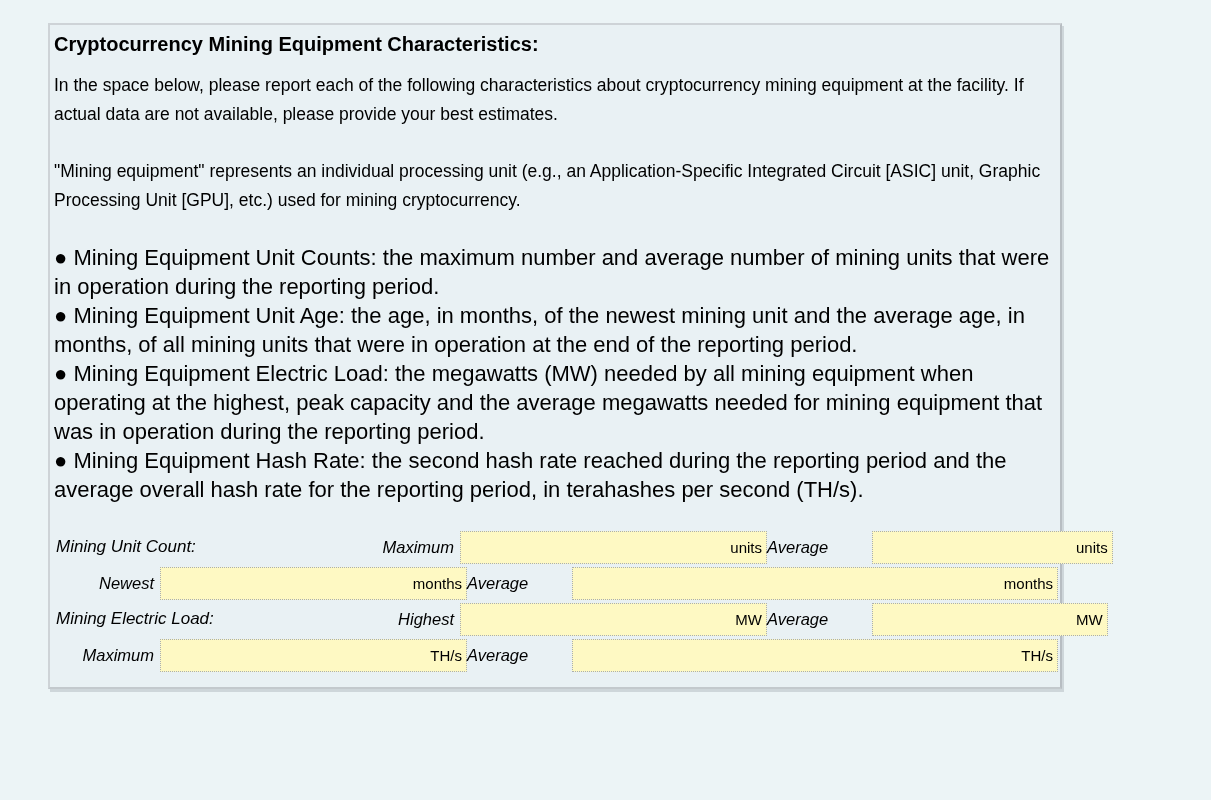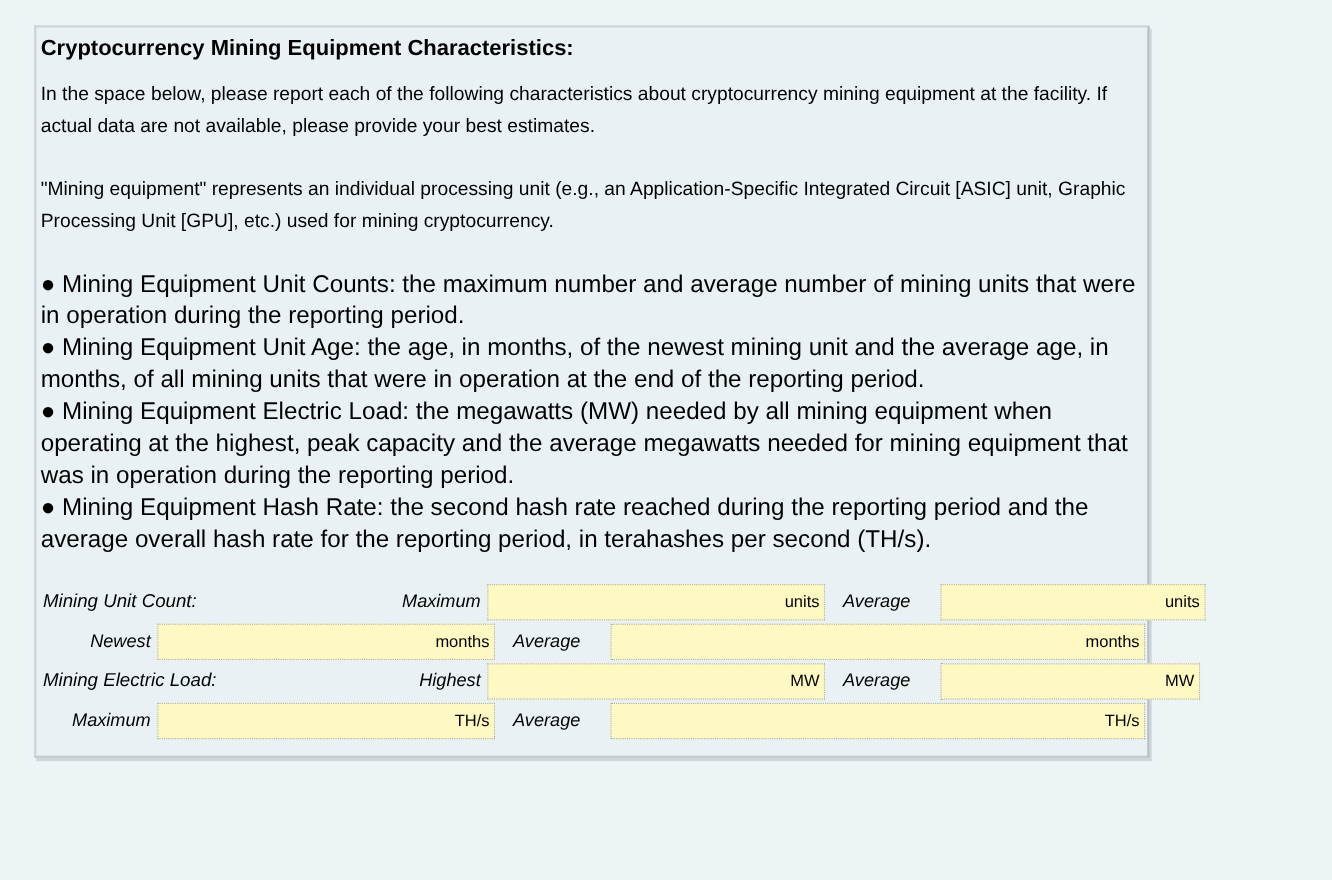--- a/index.html
+++ b/index.html
@@ -7,21 +7,21 @@
     margin: 0;
     padding: 0;
     width: 1211px;
     height: 800px;
     background: #ecf4f6;
     font-family: "Liberation Sans", sans-serif;
     color: #000000;
   }
   .panel {
     position: absolute;
-    left: 31px;
+    left: 48px;
     top: 23px;
     width: 1014px;
     height: 666px;
     background: #e9f1f4;
     border: 2px solid #ced3d7;
     border-right-color: #b7bdc2;
     border-bottom-color: #c3c9cd;
     box-shadow: 2px 3px 0 rgba(170,178,184,0.45);
     padding: 0 2px 0 4px;
   }
@@ -59,21 +59,21 @@
   }
   .sub-label {
     flex: 0 0 106px;
     text-align: right;
     padding-right: 6px;
     font-style: italic;
     font-size: 16.5px;
   }
   .avg-label {
     flex: 0 0 97px;
-    text-align: center;
+    text-align: left;
     padding-right: 3px;
     font-style: italic;
     font-size: 16.5px;
   }
   .gap8 { flex: 0 0 8px; }
   .field {
     height: 33px;
     background: #fef9c3;
     border: 1px dotted #a9aeb2;
     display: flex;

